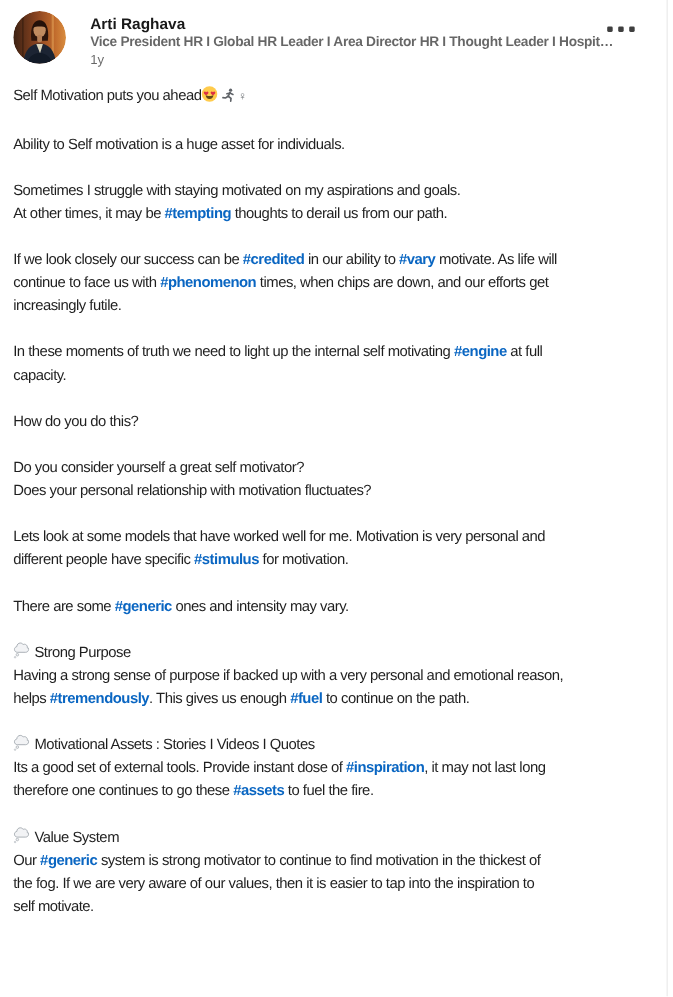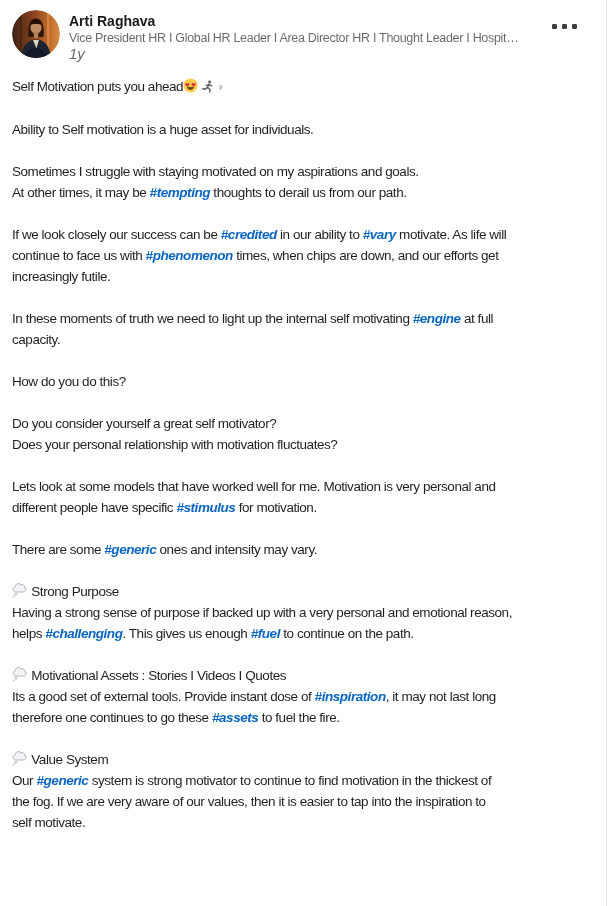--- a/index.html
+++ b/index.html
@@ -34,46 +34,46 @@
   .avatar {
     width: 48px;
     height: 48px;
     border-radius: 50%;
     overflow: hidden;
     flex: 0 0 48px;
     cursor: pointer;
   }
   .avatar svg { display: block; }
   .id-block {
-    margin-left: 9px;
+    margin-left: 22px;
     padding-top: 2px;
     min-width: 0;
   }
   .name {
     font-size: 14px;
     font-weight: 700;
     color: rgba(0,0,0,0.9);
     line-height: 18px;
     cursor: pointer;
   }
   .headline {
     font-size: 12.5px;
     color: rgba(0,0,0,0.6);
     line-height: 16px;
     letter-spacing: -0.3px;
     white-space: nowrap;
     overflow: hidden;
     text-overflow: ellipsis;
     max-width: 482px;
+    font-weight: bold;
   }
   .time {
-    font-size: 15px;
+    font-size: 12px;
     color: rgba(0,0,0,0.6);
     line-height: 16px;
-    font-style: italic;
   }
   .menu-btn {
     position: absolute;
     top: 20px;
     right: 31px;
     background: none;
     border: none;
     padding: 4px;
     display: flex;
     gap: 5px;
@@ -96,21 +96,20 @@
   }
   .post-body p {
     margin: 0 0 21px 0;
   }
   .post-body p:last-child { margin-bottom: 0; }
   .hashtag {
     color: #0a66c2;
     font-weight: 700;
     text-decoration: none;
     cursor: pointer;
-    font-style: italic;
   }
   .emoji {
     display: inline-block;
   }
   .emoji svg { vertical-align: -2px; }
   .female-sign {
     color: #6b6f73;
     font-size: 11px;
     letter-spacing: 0;
     margin-left: 2px;
@@ -185,21 +184,21 @@
       <p>If we look closely our success can be <a class="hashtag">#credited</a> in our ability to <a class="hashtag">#vary</a> motivate. As life will<br>continue to face us with <a class="hashtag">#phenomenon</a> times, when chips are down, and our efforts get<br>increasingly futile.</p>
       <p>In these moments of truth we need to light up the internal self motivating <a class="hashtag">#engine</a> at full<br>capacity.</p>
       <p>How do you do this?</p>
       <p>Do you consider yourself a great self motivator?<br>Does your personal relationship with motivation fluctuates?</p>
       <p>Lets look at some models that have worked well for me. Motivation is very personal and<br>different people have specific <a class="hashtag">#stimulus</a> for motivation.</p>
       <p>There are some <a class="hashtag">#generic</a> ones and intensity may vary.</p>
       <p><span class="emoji"><svg width="16" height="16" viewBox="0 0 36 36" aria-hidden="true">
             <path fill="#f2f3f5" stroke="#a9afb5" stroke-width="2" d="M28.8 13.5c.1-.5.2-1 .2-1.5 0-3.3-2.7-6-6-6-1 0-1.9.2-2.7.7C19.2 4.6 17 3.5 14.5 3.5c-3.9 0-7 3.1-7 7v.3C4.6 11.3 2.5 13.6 2.5 16.5c0 3.3 2.7 6 6 6h17c3.3 0 6-2.7 6-6 0-1.2-.4-2.2-.7-3z"></path>
             <circle cx="8.5" cy="27.5" r="2.6" fill="#f2f3f5" stroke="#a9afb5" stroke-width="1.6"></circle>
             <circle cx="3.8" cy="32.6" r="1.6" fill="#f2f3f5" stroke="#a9afb5" stroke-width="1.2"></circle>
-          </svg></span> Strong Purpose<br>Having a strong sense of purpose if backed up with a very personal and emotional reason,<br>helps <a class="hashtag">#challenging</a>. This gives us enough <a class="hashtag">#fuel</a> to continue on the path.</p>
+          </svg></span> Strong Purpose<br>Having a strong sense of purpose if backed up with a very personal and emotional reason,<br>helps <a class="hashtag">#tremendously</a>. This gives us enough <a class="hashtag">#fuel</a> to continue on the path.</p>
       <p><span class="emoji"><svg width="16" height="16" viewBox="0 0 36 36" aria-hidden="true">
             <path fill="#f2f3f5" stroke="#a9afb5" stroke-width="2" d="M28.8 13.5c.1-.5.2-1 .2-1.5 0-3.3-2.7-6-6-6-1 0-1.9.2-2.7.7C19.2 4.6 17 3.5 14.5 3.5c-3.9 0-7 3.1-7 7v.3C4.6 11.3 2.5 13.6 2.5 16.5c0 3.3 2.7 6 6 6h17c3.3 0 6-2.7 6-6 0-1.2-.4-2.2-.7-3z"></path>
             <circle cx="8.5" cy="27.5" r="2.6" fill="#f2f3f5" stroke="#a9afb5" stroke-width="1.6"></circle>
             <circle cx="3.8" cy="32.6" r="1.6" fill="#f2f3f5" stroke="#a9afb5" stroke-width="1.2"></circle>
           </svg></span> Motivational Assets : Stories I Videos I Quotes<br>Its a good set of external tools. Provide instant dose of <a class="hashtag">#inspiration</a>, it may not last long<br>therefore one continues to go these <a class="hashtag">#assets</a> to fuel the fire.</p>
       <p><span class="emoji"><svg width="16" height="16" viewBox="0 0 36 36" aria-hidden="true">
             <path fill="#f2f3f5" stroke="#a9afb5" stroke-width="2" d="M28.8 13.5c.1-.5.2-1 .2-1.5 0-3.3-2.7-6-6-6-1 0-1.9.2-2.7.7C19.2 4.6 17 3.5 14.5 3.5c-3.9 0-7 3.1-7 7v.3C4.6 11.3 2.5 13.6 2.5 16.5c0 3.3 2.7 6 6 6h17c3.3 0 6-2.7 6-6 0-1.2-.4-2.2-.7-3z"></path>
             <circle cx="8.5" cy="27.5" r="2.6" fill="#f2f3f5" stroke="#a9afb5" stroke-width="1.6"></circle>
             <circle cx="3.8" cy="32.6" r="1.6" fill="#f2f3f5" stroke="#a9afb5" stroke-width="1.2"></circle>
           </svg></span> Value System<br>Our <a class="hashtag">#generic</a> system is strong motivator to continue to find motivation in the thickest of<br>the fog. If we are very aware of our values, then it is easier to tap into the inspiration to<br>self motivate.</p>

